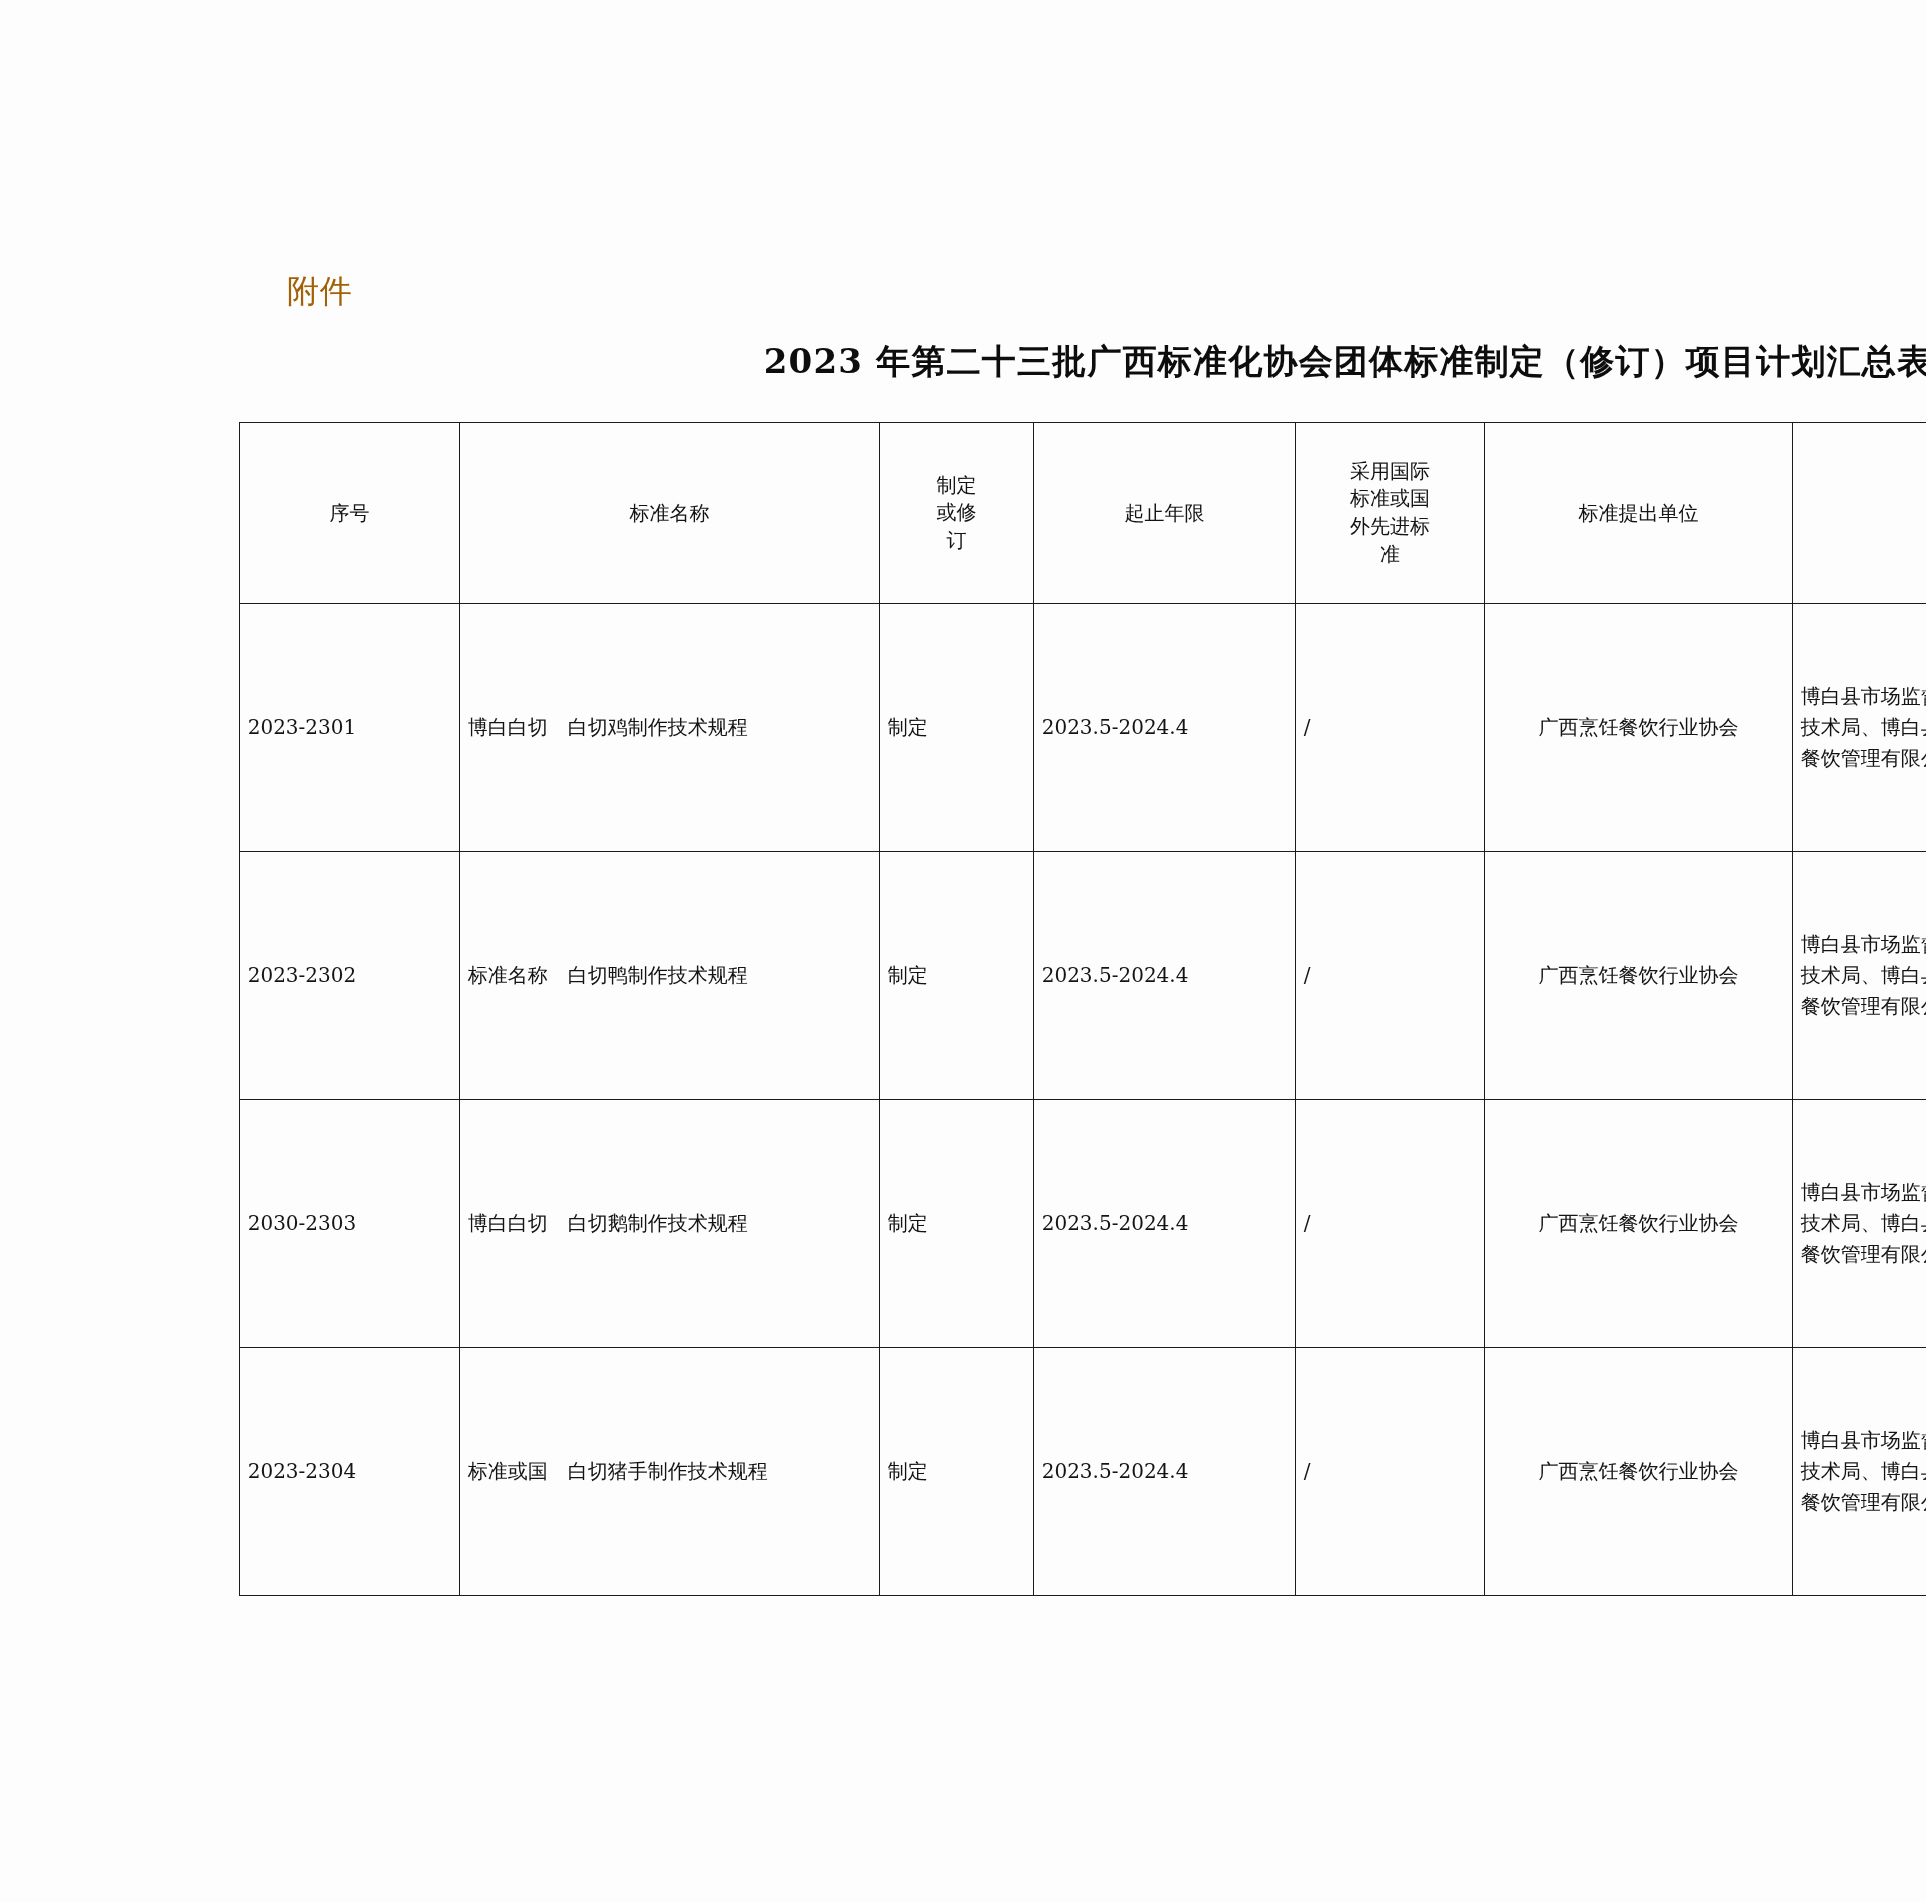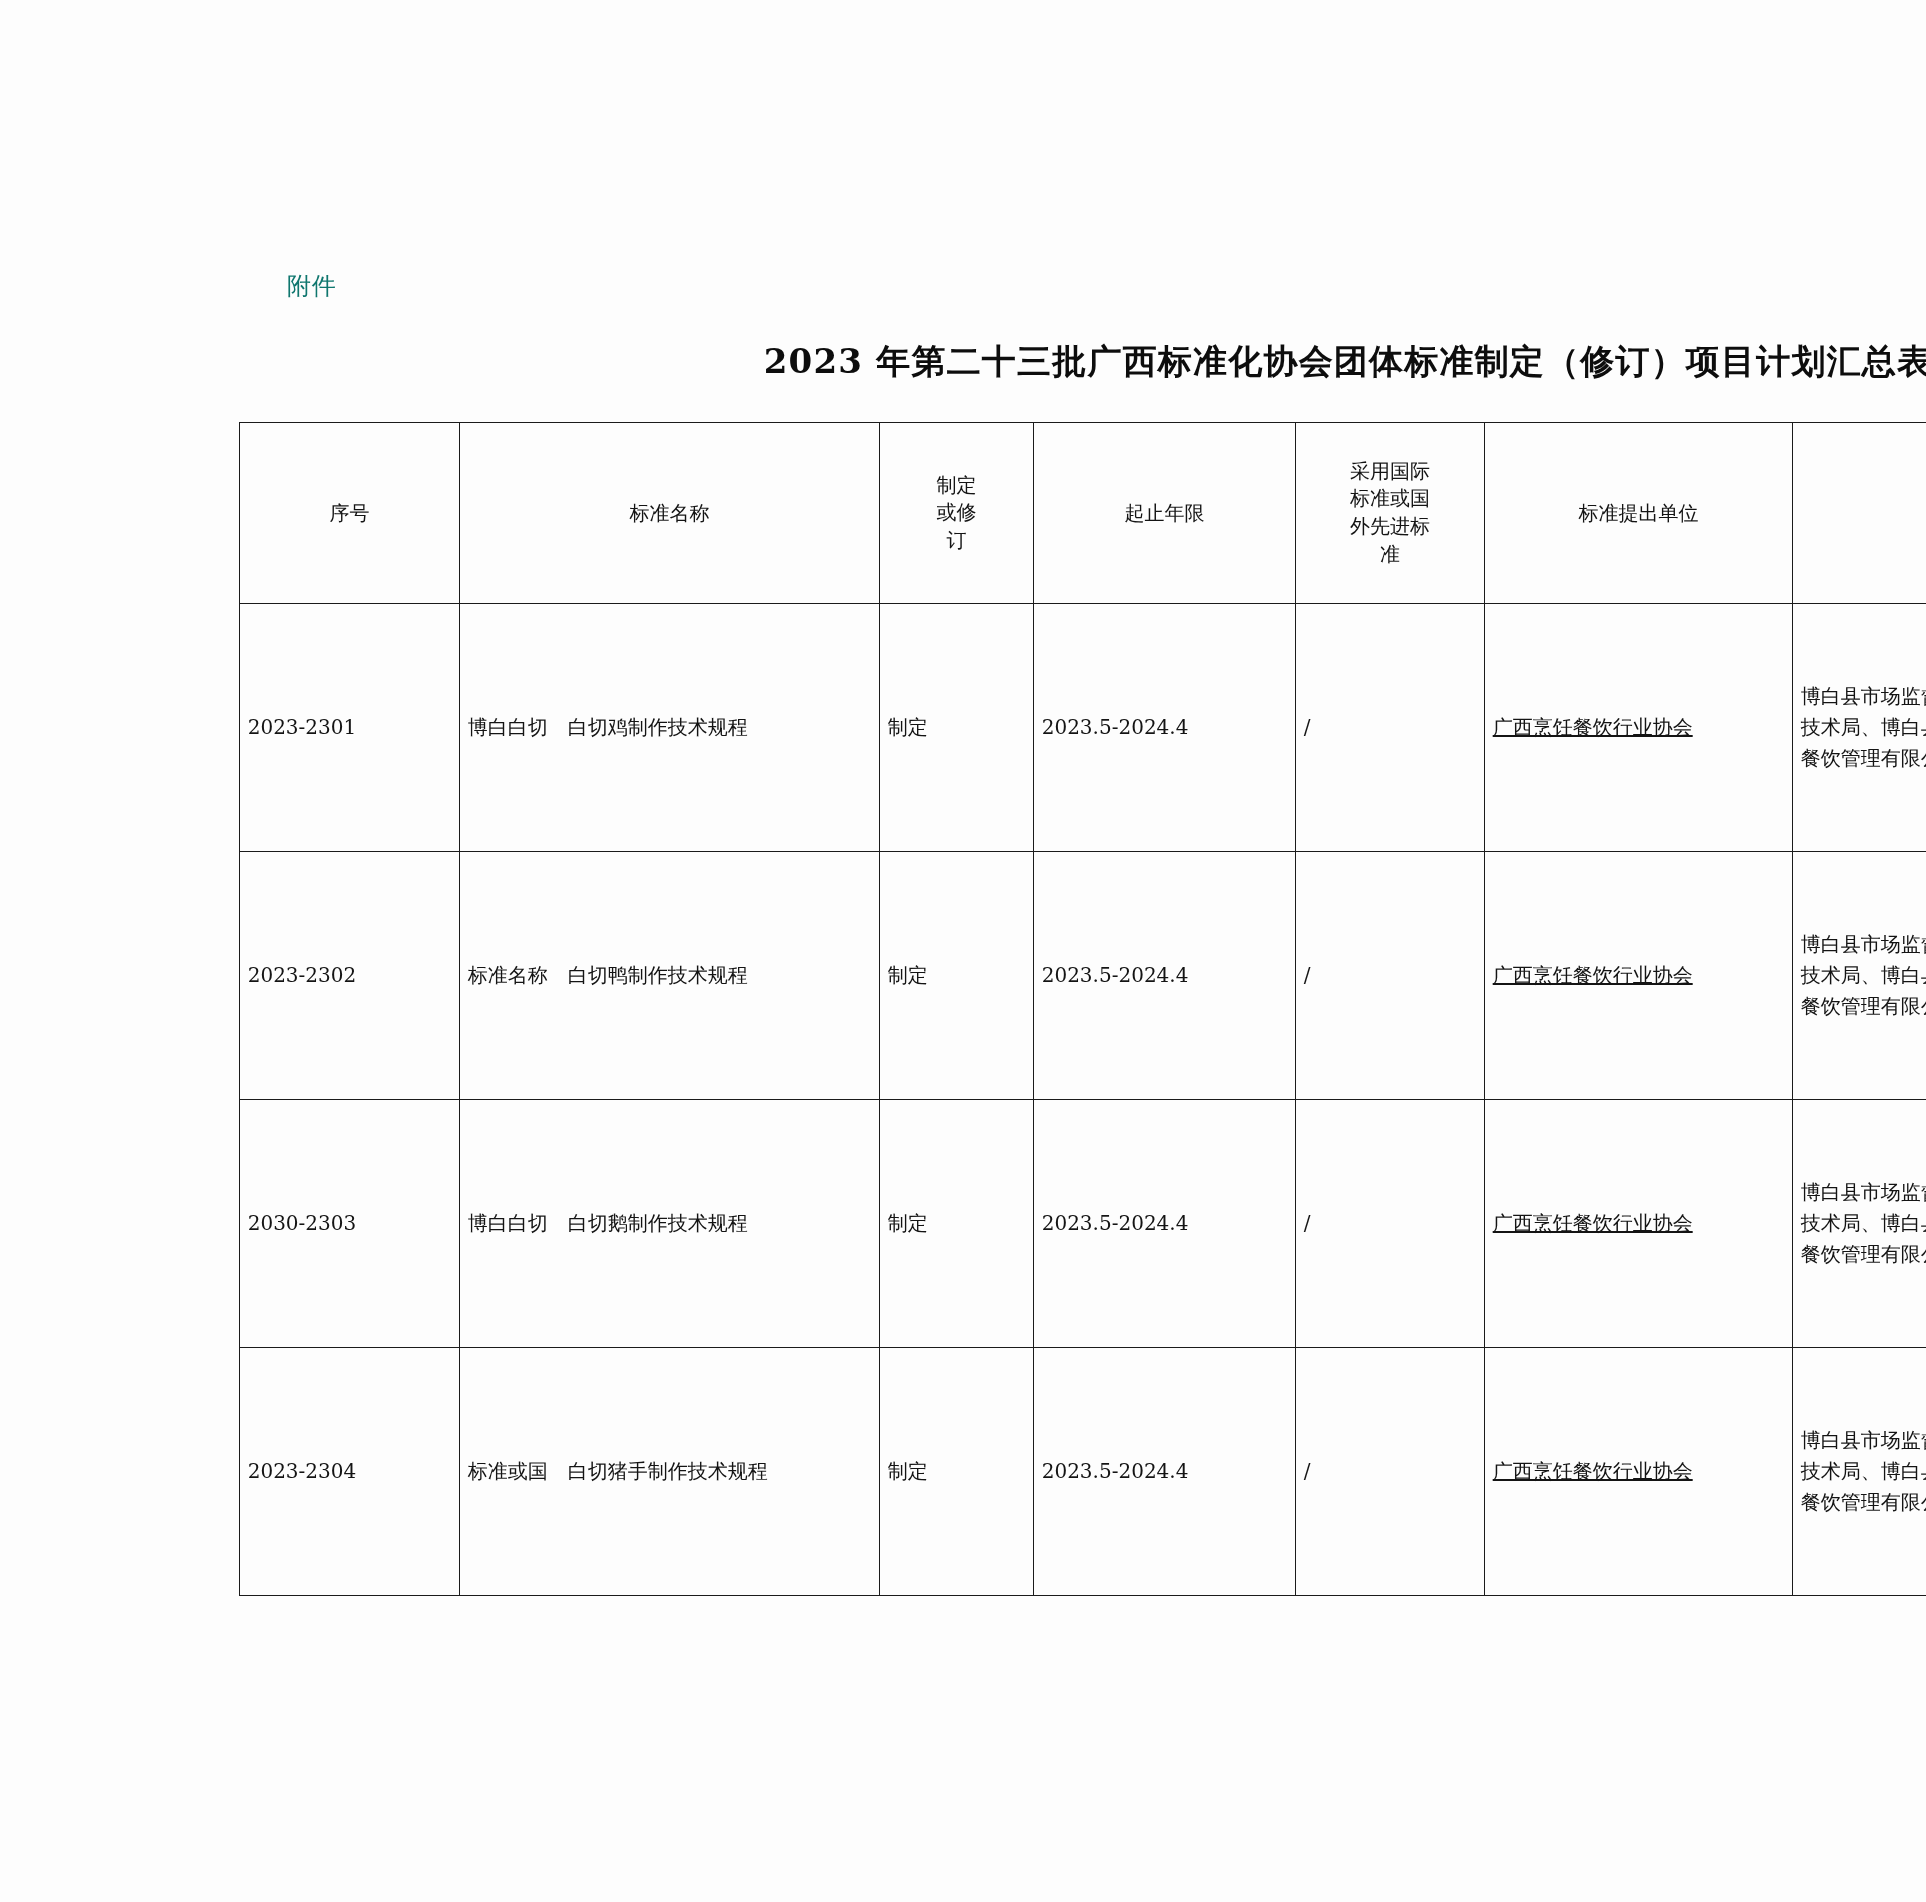--- a/index.html
+++ b/index.html
@@ -19,23 +19,23 @@
     position: absolute;
     left: 0; top: 0;
     width: 2693px;
     height: 1902px;
     background: #fdfdfd;
   }
   .attachment-label {
     position: absolute;
     left: 287px;
     top: 270px;
-    font-size: 24px;
+    font-size: 32px;
     letter-spacing: 0.8px;
-    color: #0f766e;
+    color: #a16207;
     font-family: "DejaVu Serif", serif;
   }
   .doc-title {
     position: absolute;
     left: 231px;
     top: 339px;
     width: 2234px;
     text-align: center;
     font-size: 34px;
     font-weight: bold;
@@ -80,25 +80,24 @@
     line-height: 1.62;
     font-size: 19.6px;
     padding-left: 10.8px;
     padding-right: 9.2px;
   }
   td.name {
     text-align: left;
     line-height: 1.6;
   }
   td.proposer {
-    text-align: left;
+    text-align: center;
     line-height: 1.6;
     padding-left: 3.9px;
     padding-right: 3.9px;
-    text-decoration: underline;
   }
   tbody tr { height: 248px; }
   .hdr-stack {
     display: block;
     line-height: 1.38;
   }
   .page-number {
     position: absolute;
     left: 0;
     top: 1653px;

